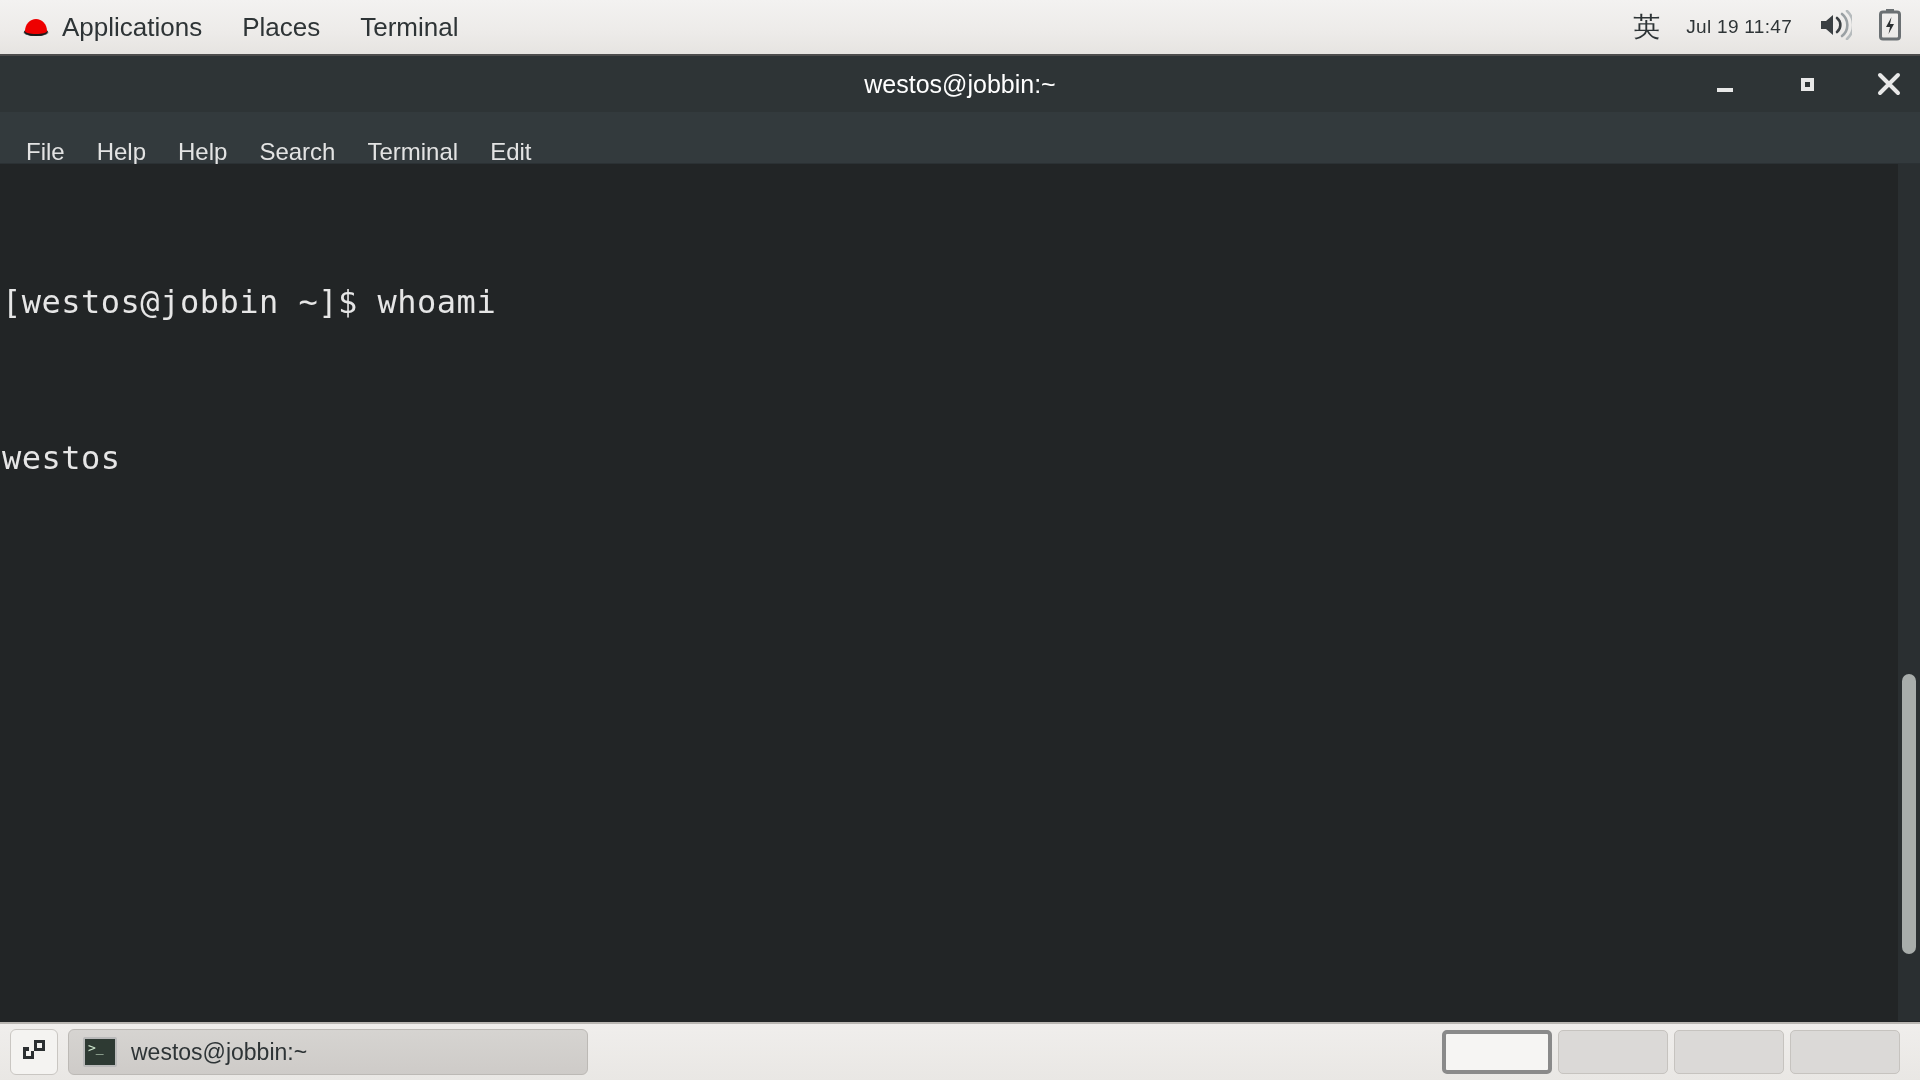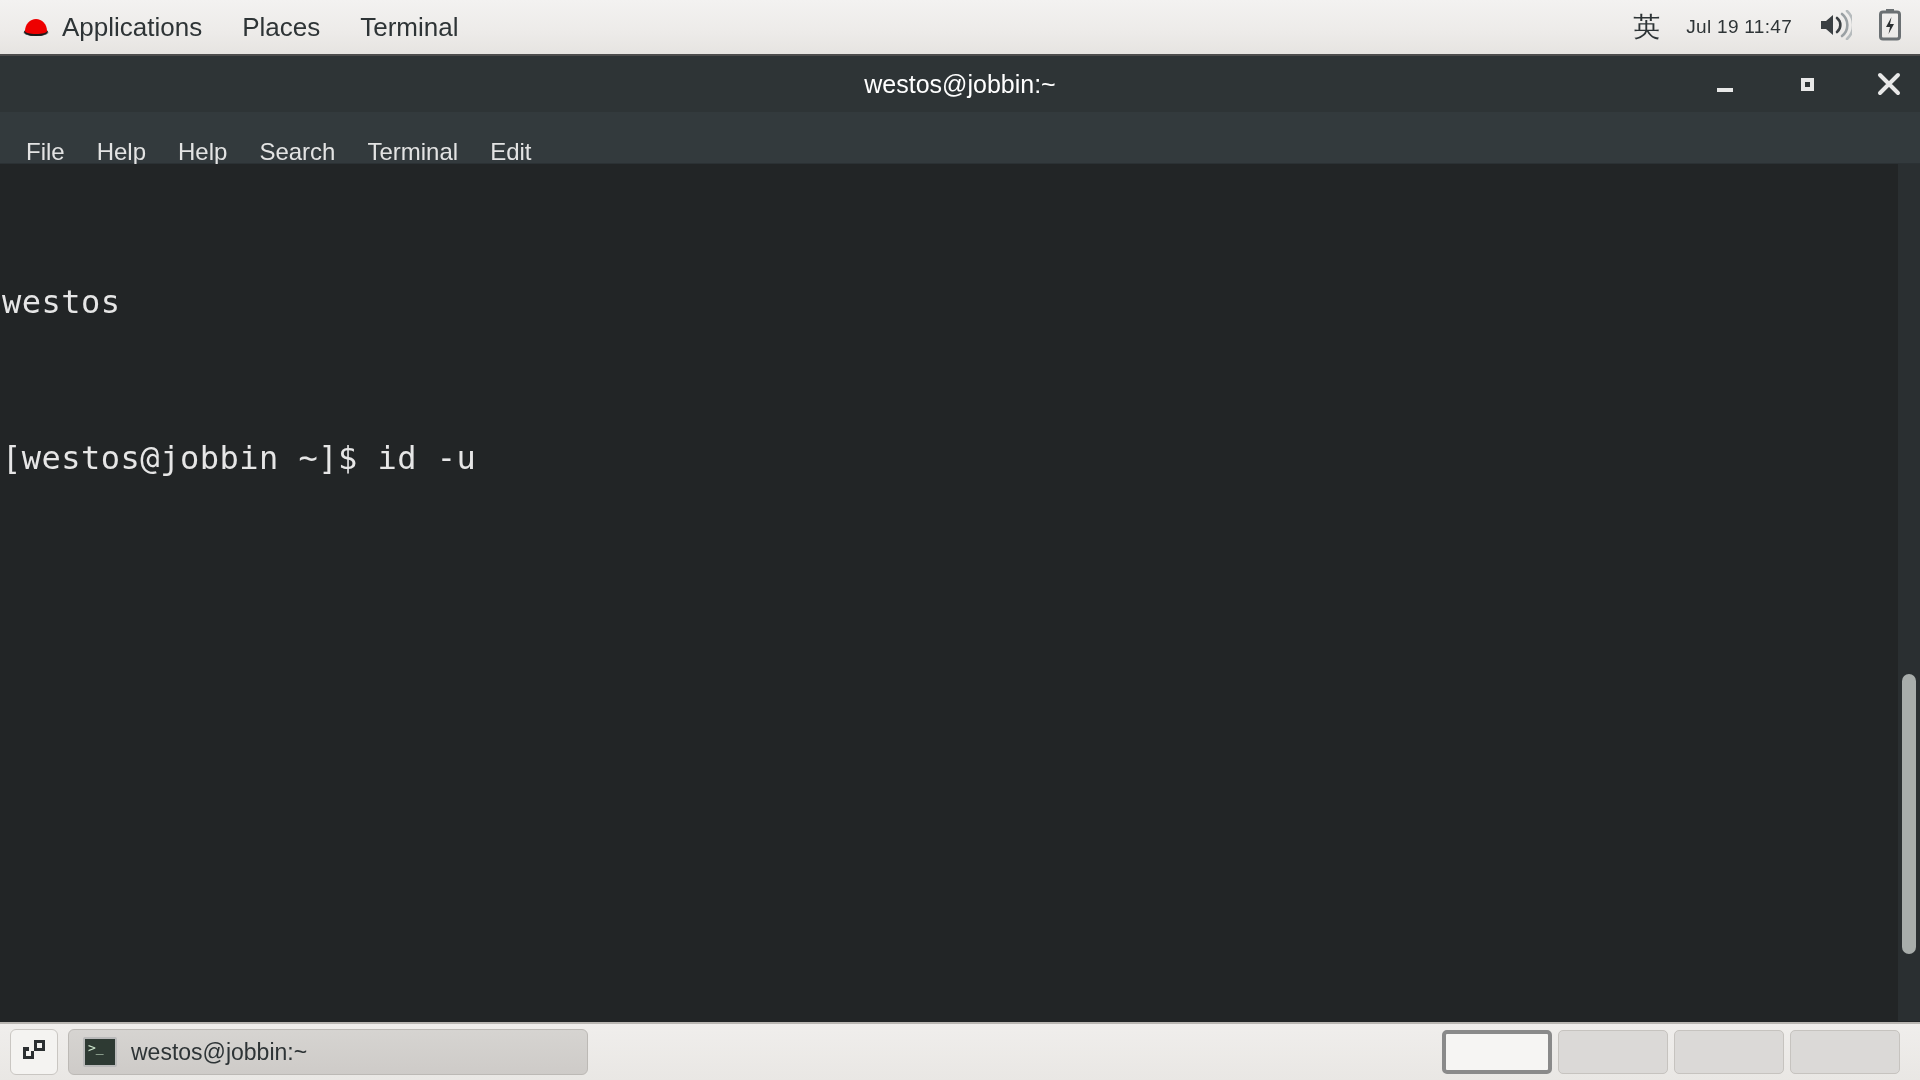--- a/index.html
+++ b/index.html
@@ -204,22 +204,22 @@
     <span class="menu-item">File</span>
     <span class="menu-item">Help</span>
     <span class="menu-item">Help</span>
     <span class="menu-item">Search</span>
     <span class="menu-item">Terminal</span>
     <span class="menu-item">Edit</span>
   </div>
 
   <div id="terminal-body">
     <div id="terminal-text">
+      <div class="term-line">[westos@jobbin ~]$ whoami</div>
       <div class="term-line">westos</div>
-      <div class="term-line">[westos@jobbin ~]$ id -u</div>
       
       
       
       
       
       
     </div>
 
     <div id="terminal-scrollbar">
       <div id="scroll-thumb"></div>

